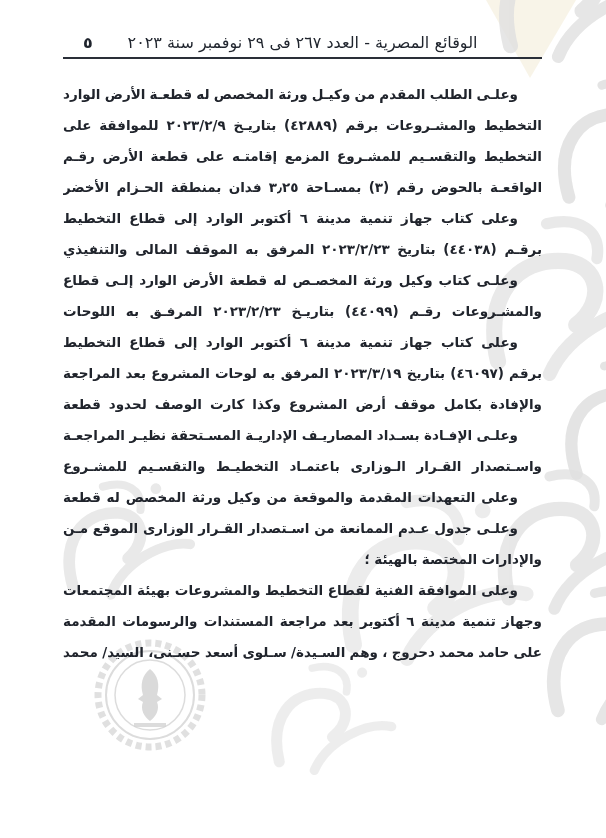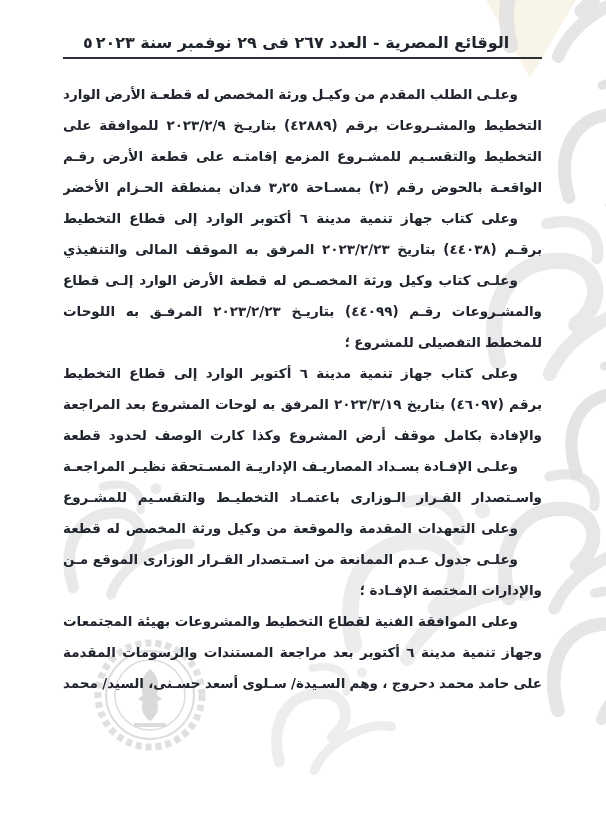--- a/index.html
+++ b/index.html
@@ -14,21 +14,21 @@
   }
   
   .wm{position:absolute;inset:0;z-index:0;pointer-events:none;}
   
   .hdr{
     position:absolute;top:0;left:63px;right:64px;height:57px;
     border-bottom:2px solid #2a2f38;z-index:2;
   }
   .hdr .title{
     position:absolute;bottom:5px;left:0;right:0;
-    text-align:center;font-size:16px;font-weight:700;
+    text-align:center;font-size:16px;font-weight:400;
     color:#1f242d;letter-spacing:0;
   }
   .hdr .pagenum{
     position:absolute;bottom:5px;left:20px;
     font-size:16px;font-weight:700;color:#1f242d;
   }
   
   .docbody{
     position:absolute;top:59px;left:63px;right:64px;z-index:1;
     padding-top:20px;
@@ -94,37 +94,36 @@
         <span class="tline">التخطيط والتقسـيم للمشـروع المزمع إقامتـه على قطعة الأرض رقـم (٢٧/ب/١)</span>
         <span class="tline">الواقعـة بالحوض رقم (٣) بمسـاحة ٣٫٢٥ فدان بمنطقة الحـزام الأخضر بمدينة ٦ أكتوبر</span>
       </p>
       <p>
         <span class="tline first">وعلى كتاب جهاز تنمية مدينة ٦ أكتوبر الوارد إلى قطاع التخطيط والمشـروعات</span>
         <span class="tline">برقـم (٤٤٠٣٨) بتاريخ ٢٠٢٣/٢/٢٣ المرفق به الموقف المالى والتنفيذي والعقارى ،</span>
       </p>
       <p>
         <span class="tline first">وعلـى كتاب وكيل ورثة المخصـص له قطعة الأرض الوارد إلـى قطاع التخطيط</span>
         <span class="tline">والمشـروعات رقـم (٤٤٠٩٩) بتاريـخ ٢٠٢٣/٢/٢٣ المرفـق به اللوحات النهائية</span>
-        <span class="tline end">للمخطط التفصيلى للمشروع ؛</span>
       </p>
       <p>
         <span class="tline first">وعلى كتاب جهاز تنمية مدينة ٦ أكتوبر الوارد إلى قطاع التخطيط والمشـروعات</span>
         <span class="tline">برقم (٤٦٠٩٧) بتاريخ ٢٠٢٣/٣/١٩ المرفق به لوحات المشروع بعد المراجعة والاعتماد</span>
         <span class="tline end">والإفادة بكامل موقف أرض المشروع وكذا كارت الوصف لحدود قطعة الأرض ؛</span>
       </p>
       <p>
         <span class="tline first">وعلـى الإفـادة بسـداد المصاريـف الإداريـة المسـتحقة نظيـر المراجعـة الفنية</span>
         <span class="tline">واسـتصدار القـرار الـوزارى باعتمـاد التخطيـط والتقسـيم للمشـروع الـواردة</span>
       </p>
       <p>
         <span class="tline first end">وعلى التعهدات المقدمة والموقعة من وكيل ورثة المخصص له قطعة الأرض ؛</span>
       </p>
       <p>
         <span class="tline first">وعلـى جدول عـدم الممانعة من اسـتصدار القـرار الوزارى الموقع مـن القطاعات</span>
-        <span class="tline end">والإدارات المختصة الإفـادة ؛</span>
+        <span class="tline end">والإدارات المختصة بالهيئة ؛</span>
       </p>
       <p>
         <span class="tline first">وعلى الموافقة الفنية لقطاع التخطيط والمشروعات بهيئة المجتمعات العمرانية الجديدة</span>
         <span class="tline">وجهاز تنمية مدينة ٦ أكتوبر بعد مراجعة المستندات والرسومات المقدمة من ورثة المرحوم</span>
         <span class="tline">على حامد محمد دحروج ، وهم السـيدة/ سـلوى أسعد حسـنى، السيد/ محمد على</span>
       </p>
     </main>
 
 </div>
 

